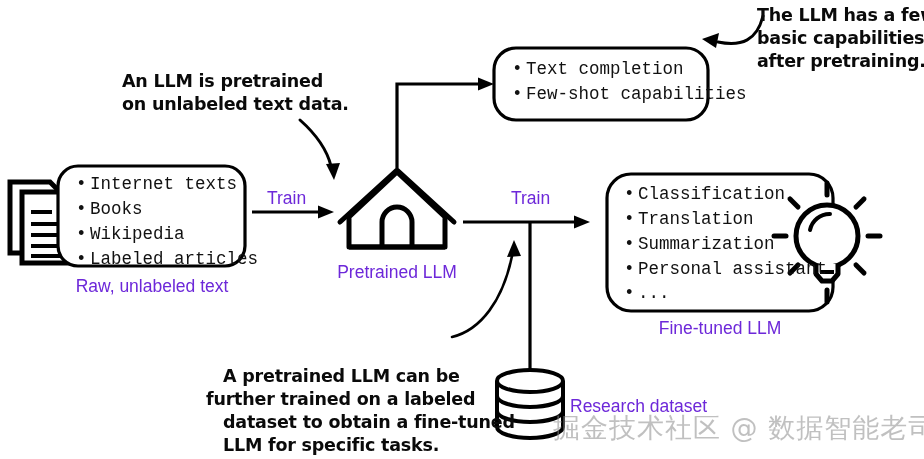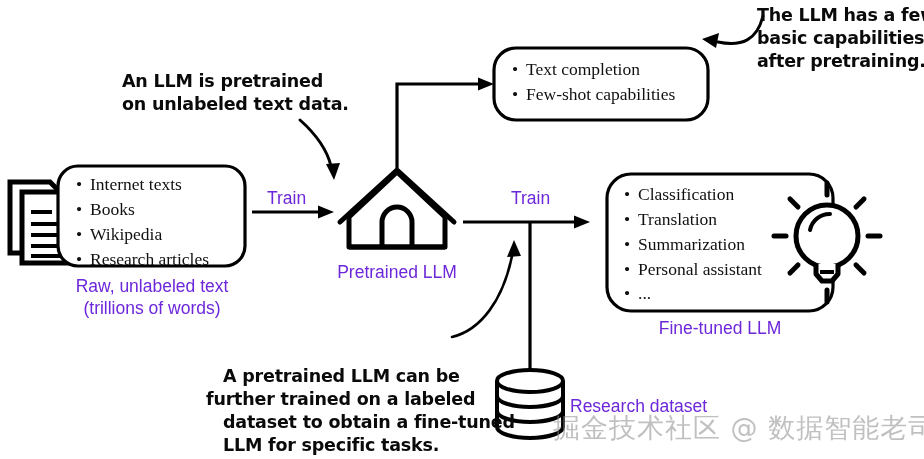--- a/index.html
+++ b/index.html
@@ -46,21 +46,21 @@
     letter-spacing: -0.2px;
     color: #0a0a0a;
     line-height: 1.30;
   }
   .bullets {
     position: absolute;
   }
   .bullets .row {
     display: block;
     white-space: pre;
-    font-family: Liberation Serif, serif;
+    font-family: Liberation Mono, monospace;
     font-size: 17.5px;
     color: #111111;
     line-height: 1.42;
   }
   .bullets .row .dot {
     display: inline-block;
     width: 14px;
   }
   .wm {
     position: absolute;
@@ -161,25 +161,24 @@
       <line x1="856" y1="207" x2="864" y2="199" stroke="#000000" stroke-width="5" stroke-linecap="round"></line>
       <line x1="798" y1="265" x2="790" y2="273" stroke="#000000" stroke-width="5" stroke-linecap="round"></line>
       <line x1="856" y1="265" x2="864" y2="273" stroke="#000000" stroke-width="5" stroke-linecap="round"></line>
     </g>
   </svg>
 
   <div class="bullets" style="left:76px; top:172px;">
     <span class="row"><span class="dot">•</span><span>Internet texts</span></span>
     <span class="row"><span class="dot">•</span><span>Books</span></span>
     <span class="row"><span class="dot">•</span><span>Wikipedia</span></span>
-    <span class="row"><span class="dot">•</span><span>Research articles</span></span>
+    <span class="row"><span class="dot">•</span><span>Labeled articles</span></span>
   </div>
 
   <div class="txt plain plain-center" style="left:28px; top:276px; width:248px;">Raw, unlabeled text</div>
-  <div class="txt plain plain-center" style="left:28px; top:298px; width:248px;">(trillions of words)</div>
 
   <div class="txt plain" style="left:267px; top:188px;">Train</div>
   <div class="txt plain" style="left:511px; top:188px;">Train</div>
 
   <div class="txt plain plain-center" style="left:322px; top:238px; width:150px;margin-top:24px;">Pretrained LLM</div>
 
   <div class="bullets" style="left:512px; top:57px;">
     <span class="row"><span class="dot">•</span><span>Text completion</span></span>
     <span class="row"><span class="dot">•</span><span>Few-shot capabilities</span></span>
   </div>

